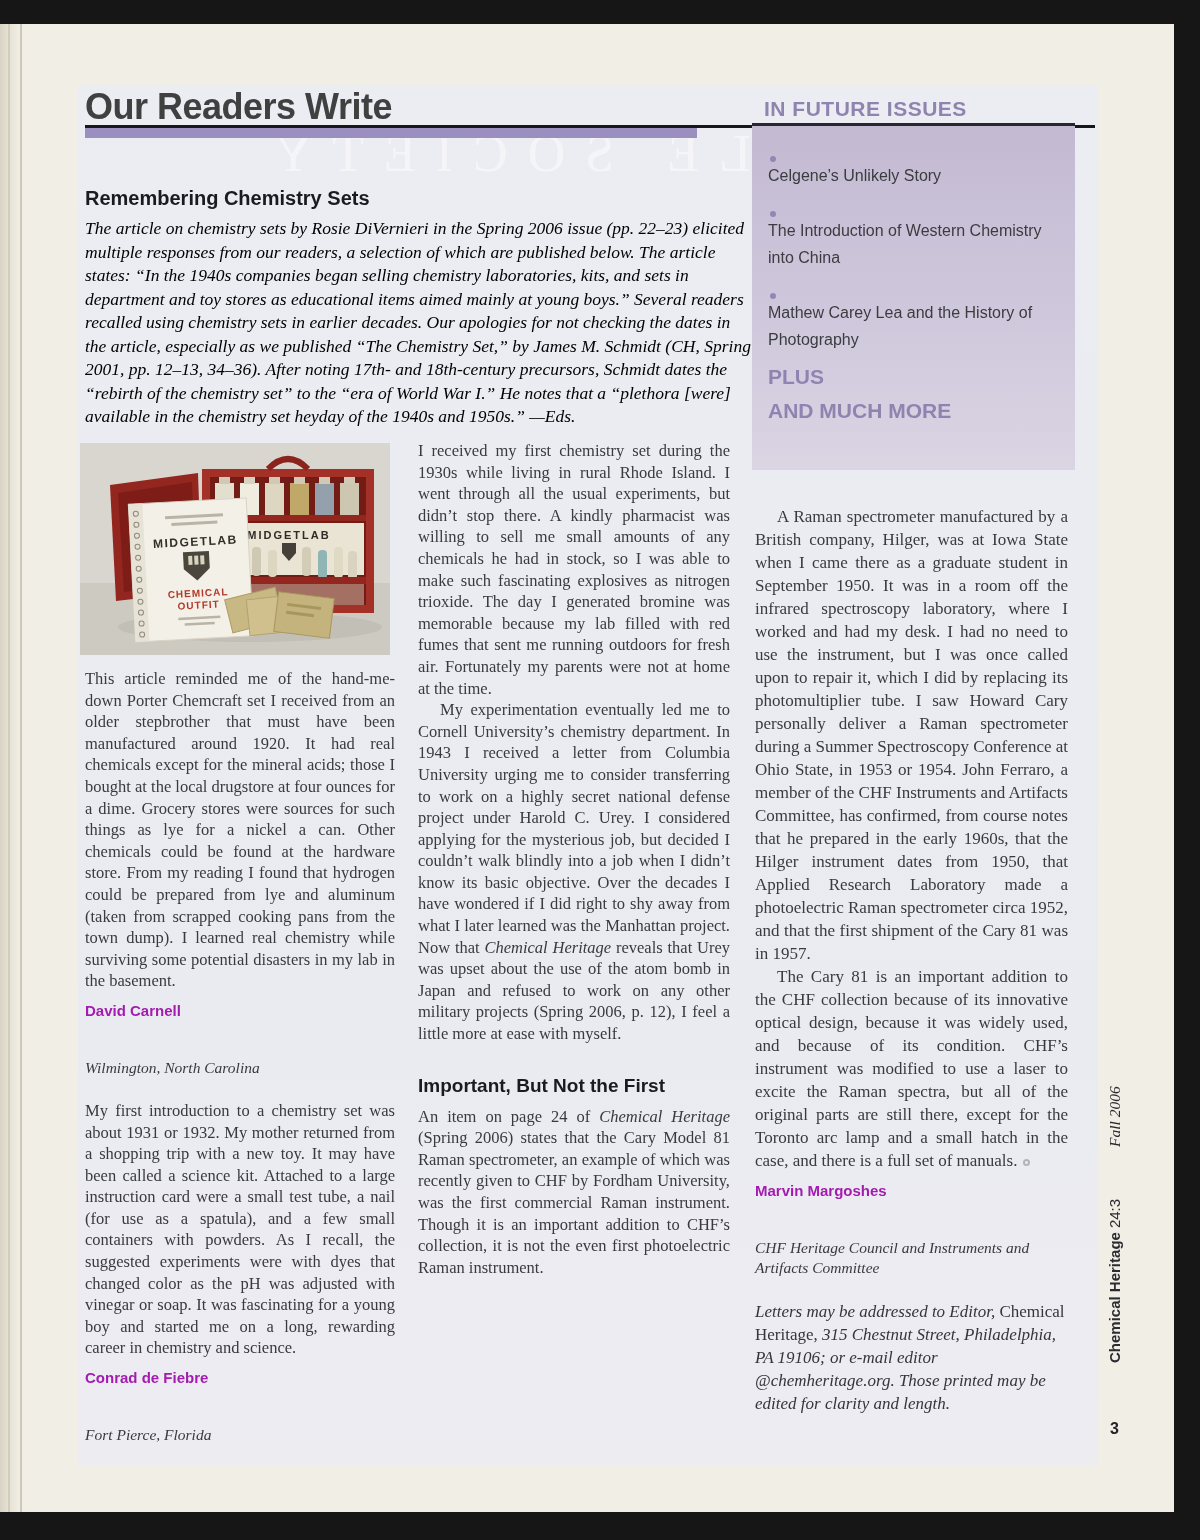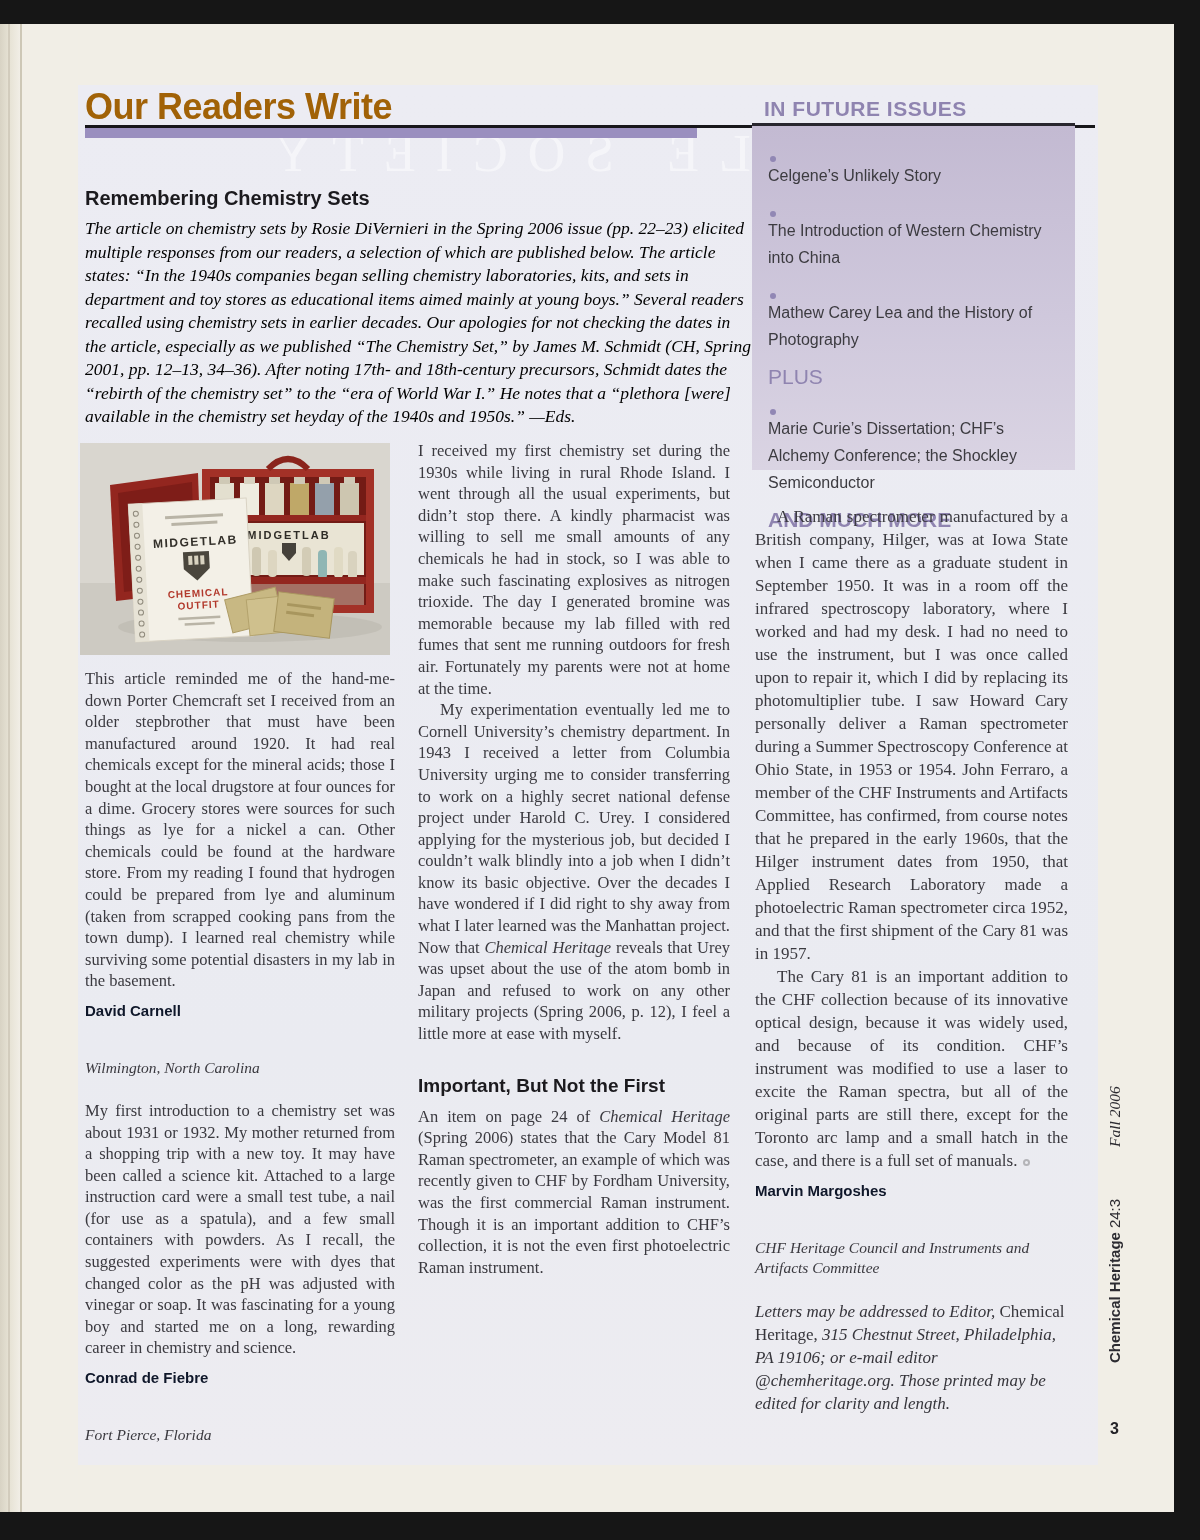--- a/index.html
+++ b/index.html
@@ -16,56 +16,56 @@
   .crease { position:absolute; left:8px; top:0; width:2px; height:100%; background:#d2ccbd; }
 
   .panel { position:absolute; left:78px; top:61px; width:1020px; height:1380px;
     background:linear-gradient(180deg,#ececf3 0%,#eaebf1 70%,#edecf1 100%); }
 
   .watermark { position:absolute; left:85px; top:100px; width:1005px; text-align:center;
     font-family:"Liberation Serif", serif; font-size:52px; letter-spacing:20px;
     color:#ffffff; opacity:0.5; transform:scaleX(-1); white-space:nowrap; }
 
   .title { position:absolute; left:85px; top:62px; font-family:"Liberation Sans", sans-serif;
-    font-weight:700; font-size:36px; letter-spacing:-0.5px; color:#a16207; }
+    font-weight:700; font-size:36px; letter-spacing:-0.5px; color:#404040; }
   .title-rule { position:absolute; left:85px; top:101px; width:1010px; height:3px; background:#17161a; }
   .title-bar  { position:absolute; left:85px; top:104px; width:612px; height:10px; background:#9a8fbf; }
 
   .sec-heading { position:absolute; left:85px; top:163px; font-family:"Liberation Sans", sans-serif;
     font-weight:700; font-size:20px; color:#1b1a1e; }
   .intro { position:absolute; left:85px; top:193px; width:668px; font-style:italic;
     font-size:17.5px; line-height:23.5px; color:#000000; }
 
   
   .fi-heading { position:absolute; left:764px; top:73px; font-family:"Liberation Sans", sans-serif;
     font-weight:700; font-size:21px; letter-spacing:0.5px; color:#8f84b0; }
   .fi-box { position:absolute; left:752px; top:99px; width:323px; height:347px;
     border-top:3px solid #28262e; background:linear-gradient(180deg,#c3bad2 0%,#cfc8dc 55%,#dad4e3 100%);
     padding:20px 12px 0 16px; font-family:"Liberation Sans", sans-serif; }
   .fi-item { display:flex; margin-bottom:12px; font-size:16px; line-height:27px; color:#3c3b40;flex-direction:column; }
   .fi-bullet { flex:0 0 auto; width:6px; height:6px; border-radius:50%; background:#9187b4; margin:10px 11px 0 2px; }
-  .fi-sub { font-weight:400; font-size:21px; color:#8f84b0; margin:2px 0 10px 0; }
+  .fi-sub { font-weight:700; font-size:21px; color:#8f84b0; margin:2px 0 10px 0; }
   .fi-more { font-weight:700; font-size:21px; color:#8f84b0; margin-top:4px; }
 
   
   .photo { position:absolute; left:80px; top:419px; width:310px; height:212px; }
 
   
   .col { position:absolute; }
   .col1 { left:85px;  top:644px; width:310px; }
   .col2 { left:418px; top:416px; width:312px; }
   .col3 { left:755px; top:481px; width:313px; }
 
   p.body { font-size:16.5px; line-height:21.6px; text-align:justify; color:#3a393f; }
   .col3 p.body { font-size:17px; line-height:23px; }
   p.indent { text-indent:22px; }
   .col1 p.second { margin-top:22px; }
 
   .sig { margin-top:9px; }
-  .sig .name { font-family:"Liberation Sans", sans-serif; font-weight:700; font-size:15px; color:#0f172a; line-height:19px; }
+  .sig .name { font-family:"Liberation Sans", sans-serif; font-weight:700; font-size:15px; color:#a21caf; line-height:19px; }
   .sig .loc { font-style:italic; font-size:15.5px; line-height:20px; color:#3a393f;margin-top:38px; }
 
   .sub-heading { font-family:"Liberation Sans", sans-serif; font-weight:700; font-size:19px;
     color:#1b1a1e; margin-top:30px; margin-bottom:9px; }
 
   .end-mark { display:inline-block; width:7px; height:7px; border:2.5px solid #b4b4b8;
     border-radius:50%; margin-left:6px; background:transparent; }
 
   .editor-note { margin-top:22px; font-style:italic; font-size:17px; line-height:23px; color:#36353b; }
   .editor-note .roman { font-style:normal; }
@@ -106,24 +106,20 @@
       </div>
       <div class="fi-item">
         <span class="fi-bullet"></span>
         <span>The Introduction of Western Chemistry into China</span>
       </div>
       <div class="fi-item">
         <span class="fi-bullet"></span>
         <span>Mathew Carey Lea and the History of Photography</span>
       </div>
       <div class="fi-sub">PLUS</div>
-      <div class="fi-item">
-        <span class="fi-bullet"></span>
-        <span>Marie Curie’s Dissertation; CHF’s Alchemy Conference; the Shockley Semiconductor</span>
-      </div>
       <div class="fi-more">AND MUCH MORE</div>
     </div>
 
     <h2 class="sec-heading">Remembering Chemistry Sets</h2>
     <p class="intro">The article on chemistry sets by Rosie DiVernieri in the Spring 2006 issue (pp. 22–23) elicited multiple responses from our readers, a selection of which are published below. The article states: “In the 1940s companies began selling chemistry laboratories, kits, and sets in department and toy stores as educational items aimed mainly at young boys.” Several readers recalled using chemistry sets in earlier decades. Our apologies for not checking the dates in the article, especially as we published “The Chemistry Set,” by James M. Schmidt (CH, Spring 2001, pp. 12–13, 34–36). After noting 17th- and 18th-century precursors, Schmidt dates the “rebirth of the chemistry set” to the “era of World War I.” He notes that a “plethora [were] available in the chemistry set heyday of the 1940s and 1950s.” —Eds.</p>
 
     <div class="photo">
       <svg width="310" height="212" viewBox="0 0 310 212">
         <rect width="310" height="212" fill="#d9d6cf"></rect>
         <rect y="140" width="310" height="72" fill="#cdcac2"></rect>

